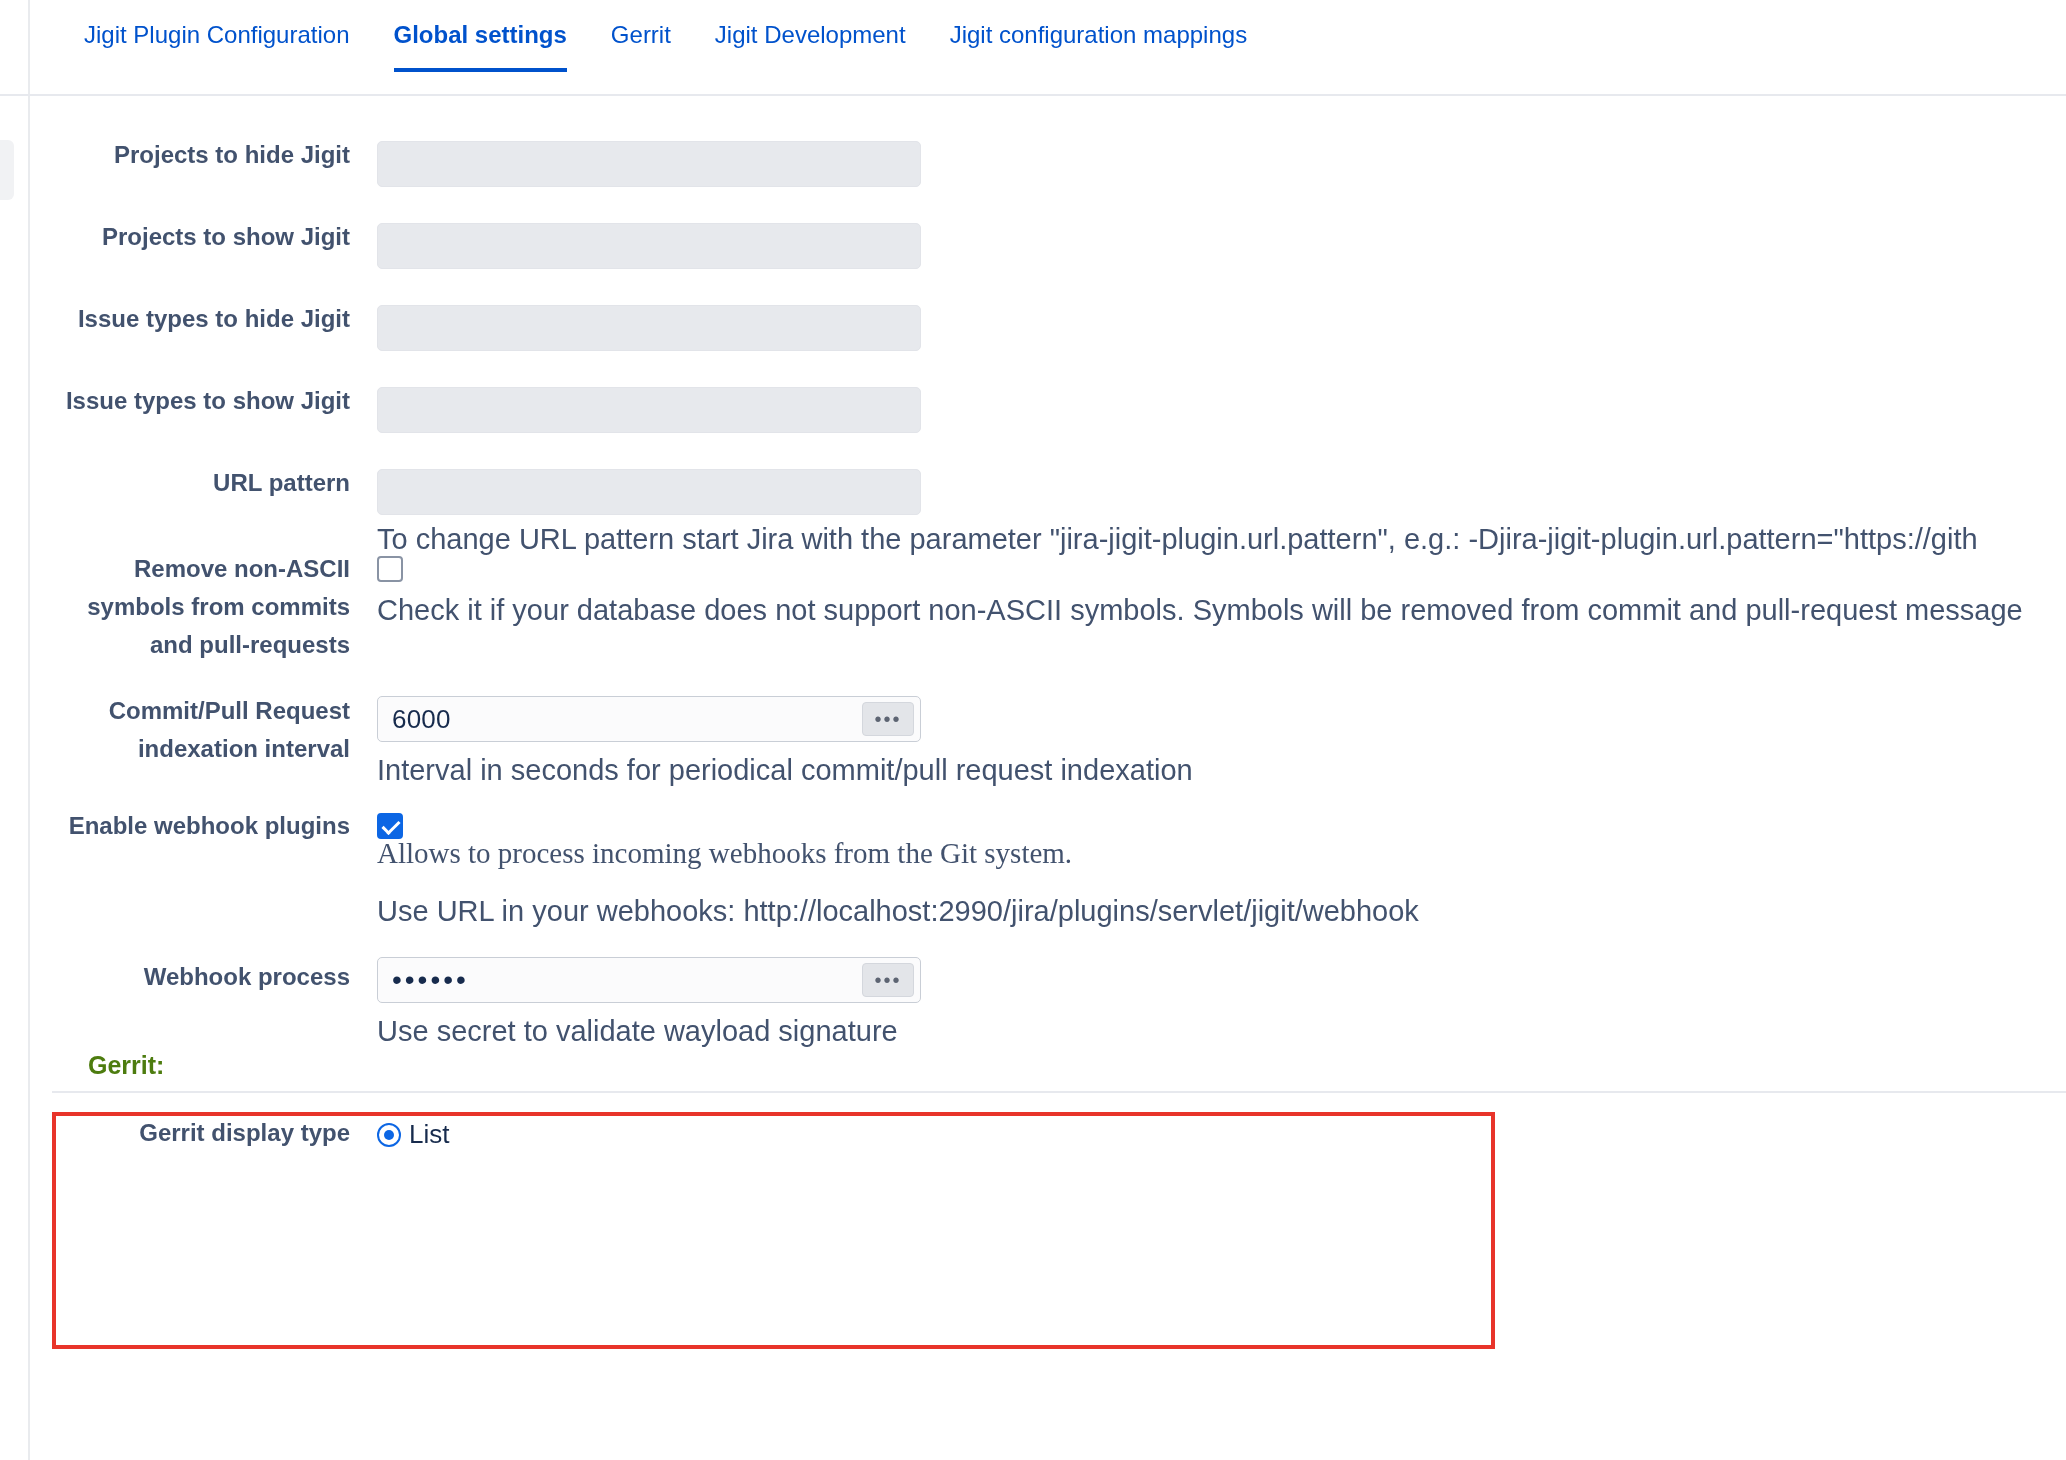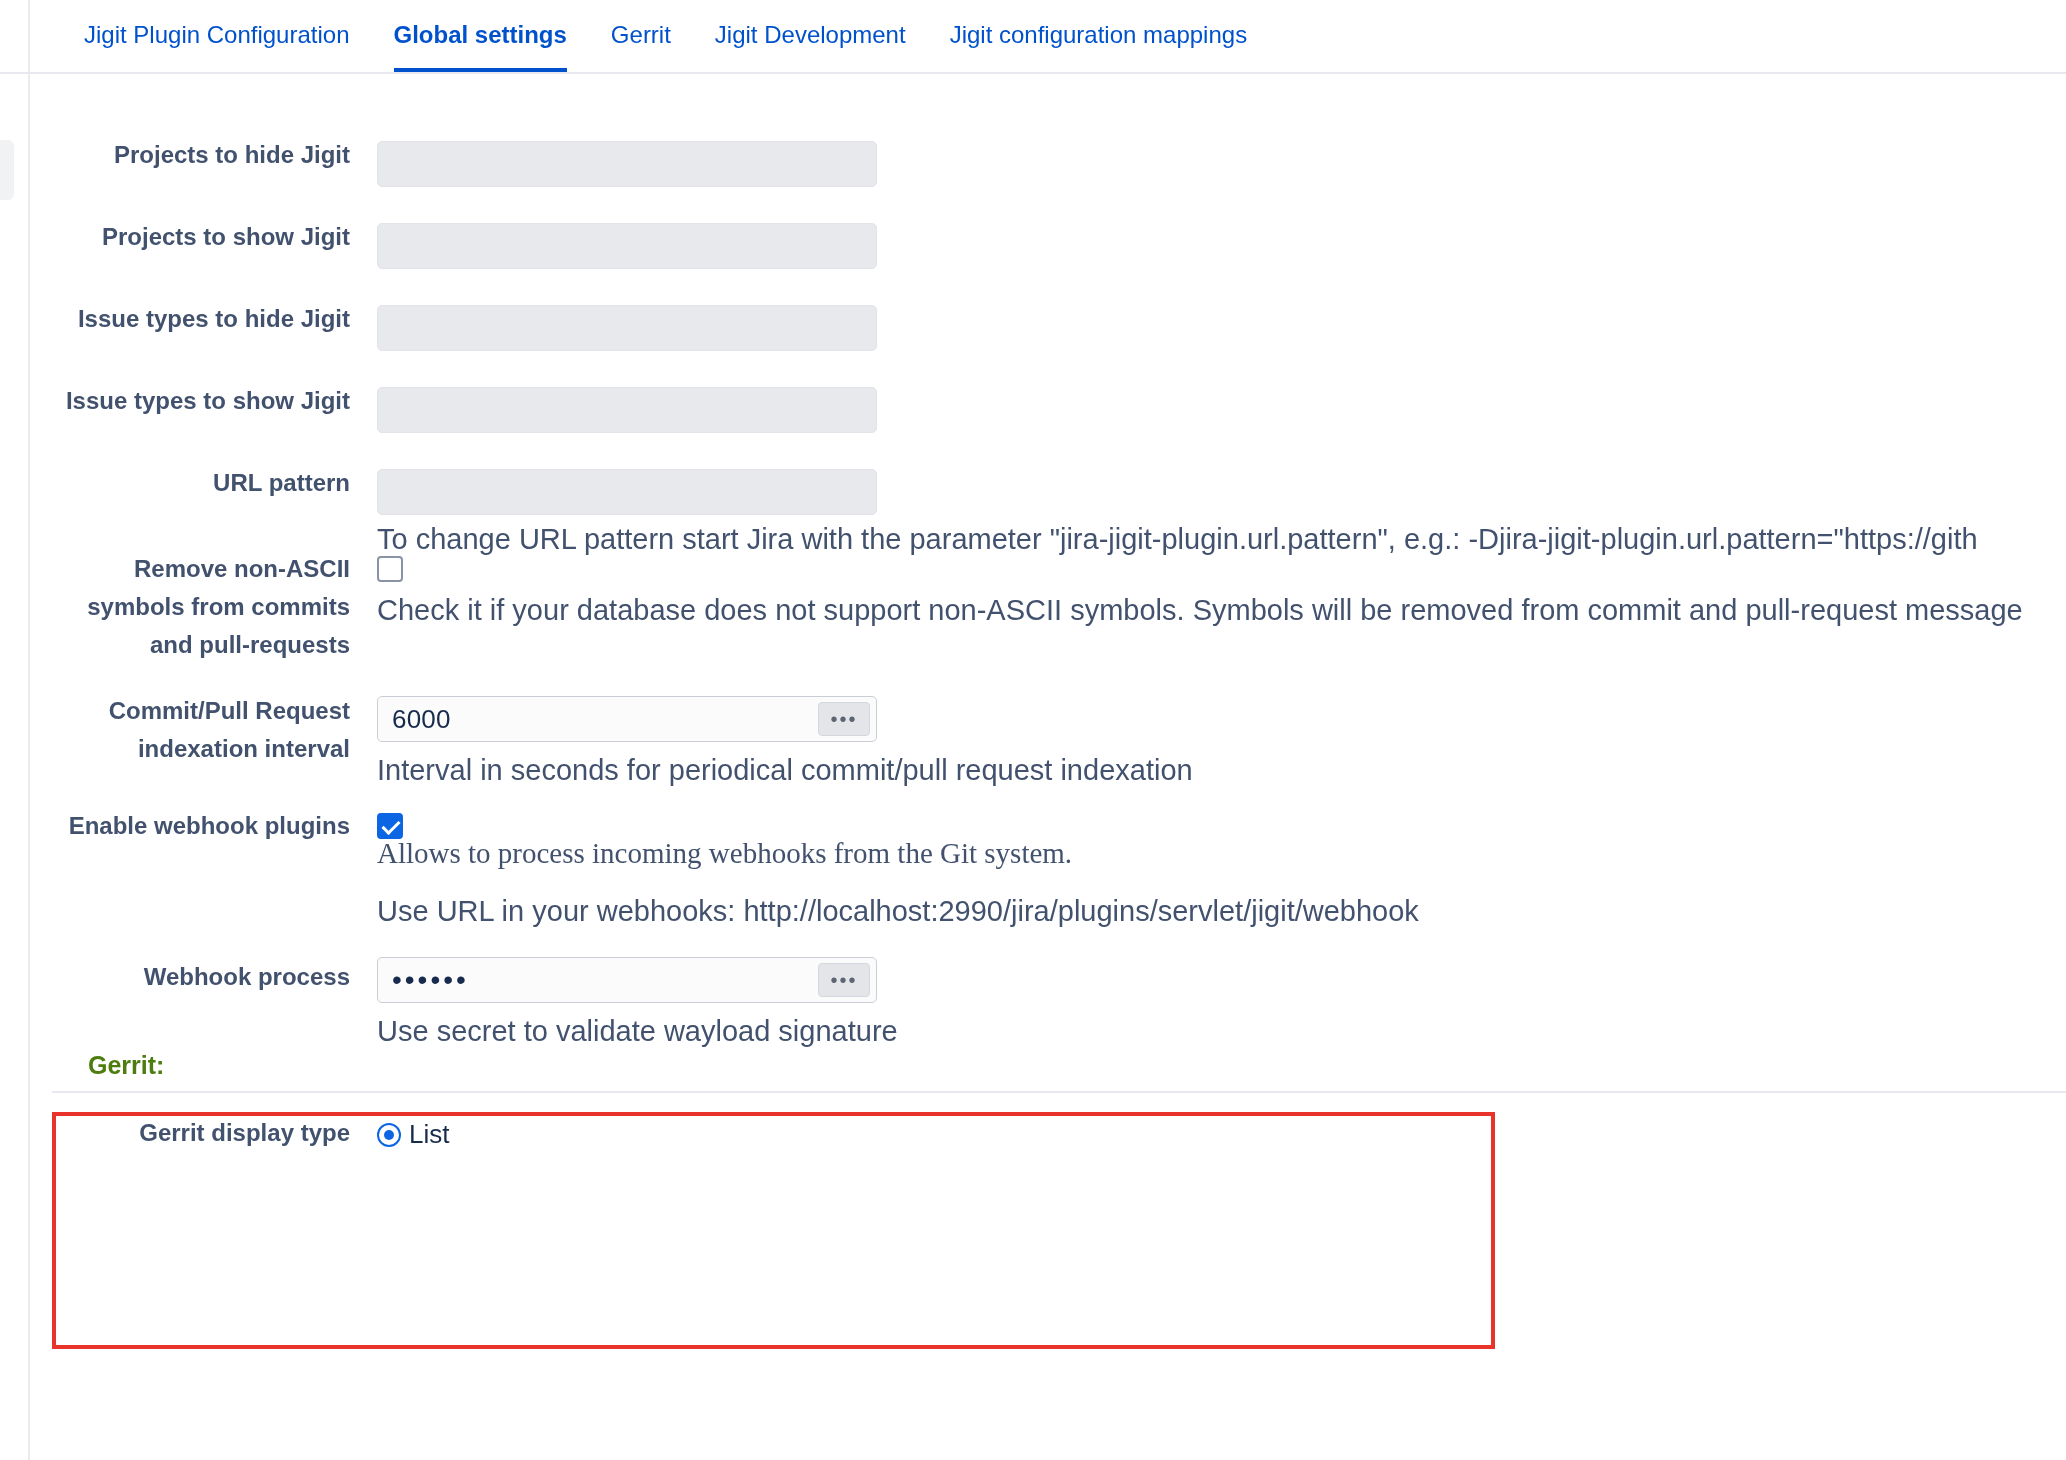--- a/index.html
+++ b/index.html
@@ -35,21 +35,21 @@
     height: 1460px;
     background: #e9ebee;
   }
 
   
   .tabbar {
     position: absolute;
     left: 0;
     top: 0;
     width: 2066px;
-    height: 74px;
+    height: 96px;
     border-bottom: 2px solid #e7e9ee;
     padding-left: 84px;
     display: flex;
     align-items: flex-start;
   }
   .tab {
     font-size: 24px;
     color: #0052CC;
     padding: 22px 0 20px 0;
     margin-right: 44px;
@@ -84,21 +84,21 @@
     font-size: 24px;
     font-weight: bold;
     color: #42526E;
     line-height: 40px;
   }
   .field {
     position: absolute;
     left: 377px;
   }
   .input {
-    width: 500px;
+    width: 544px;
     height: 46px;
     background: #e7e9ed;
     border: 1px solid #e2e4e9;
     border-radius: 5px;
   }
   .input.filled {
     background: #fbfbfc;
     border: 1px solid #c9ced6;
     display: flex;
     align-items: center;

